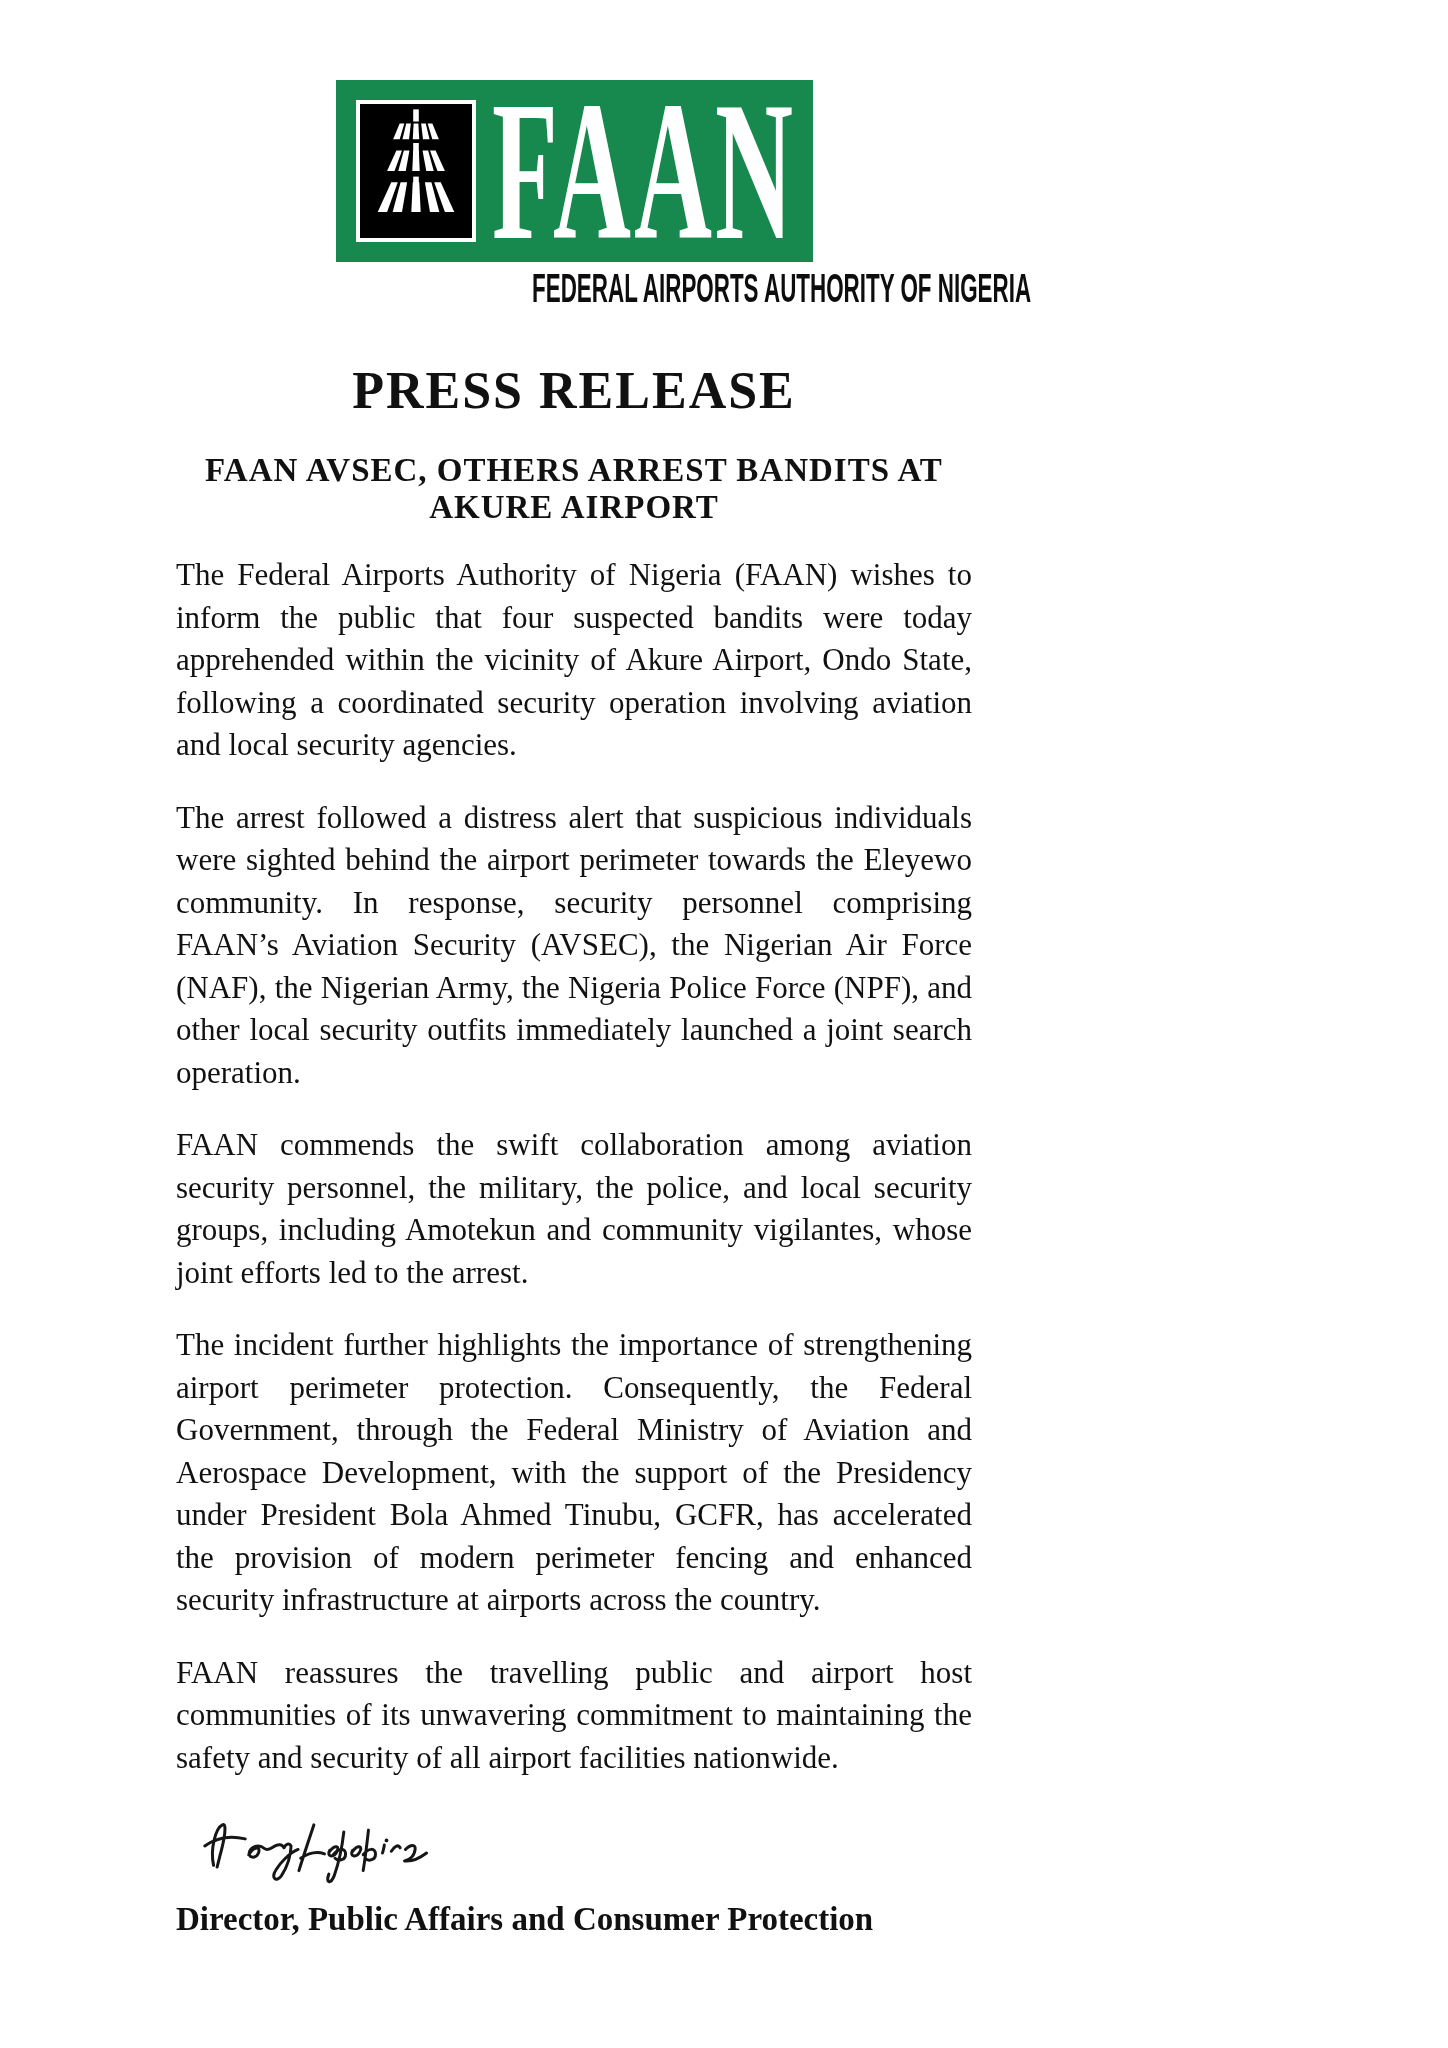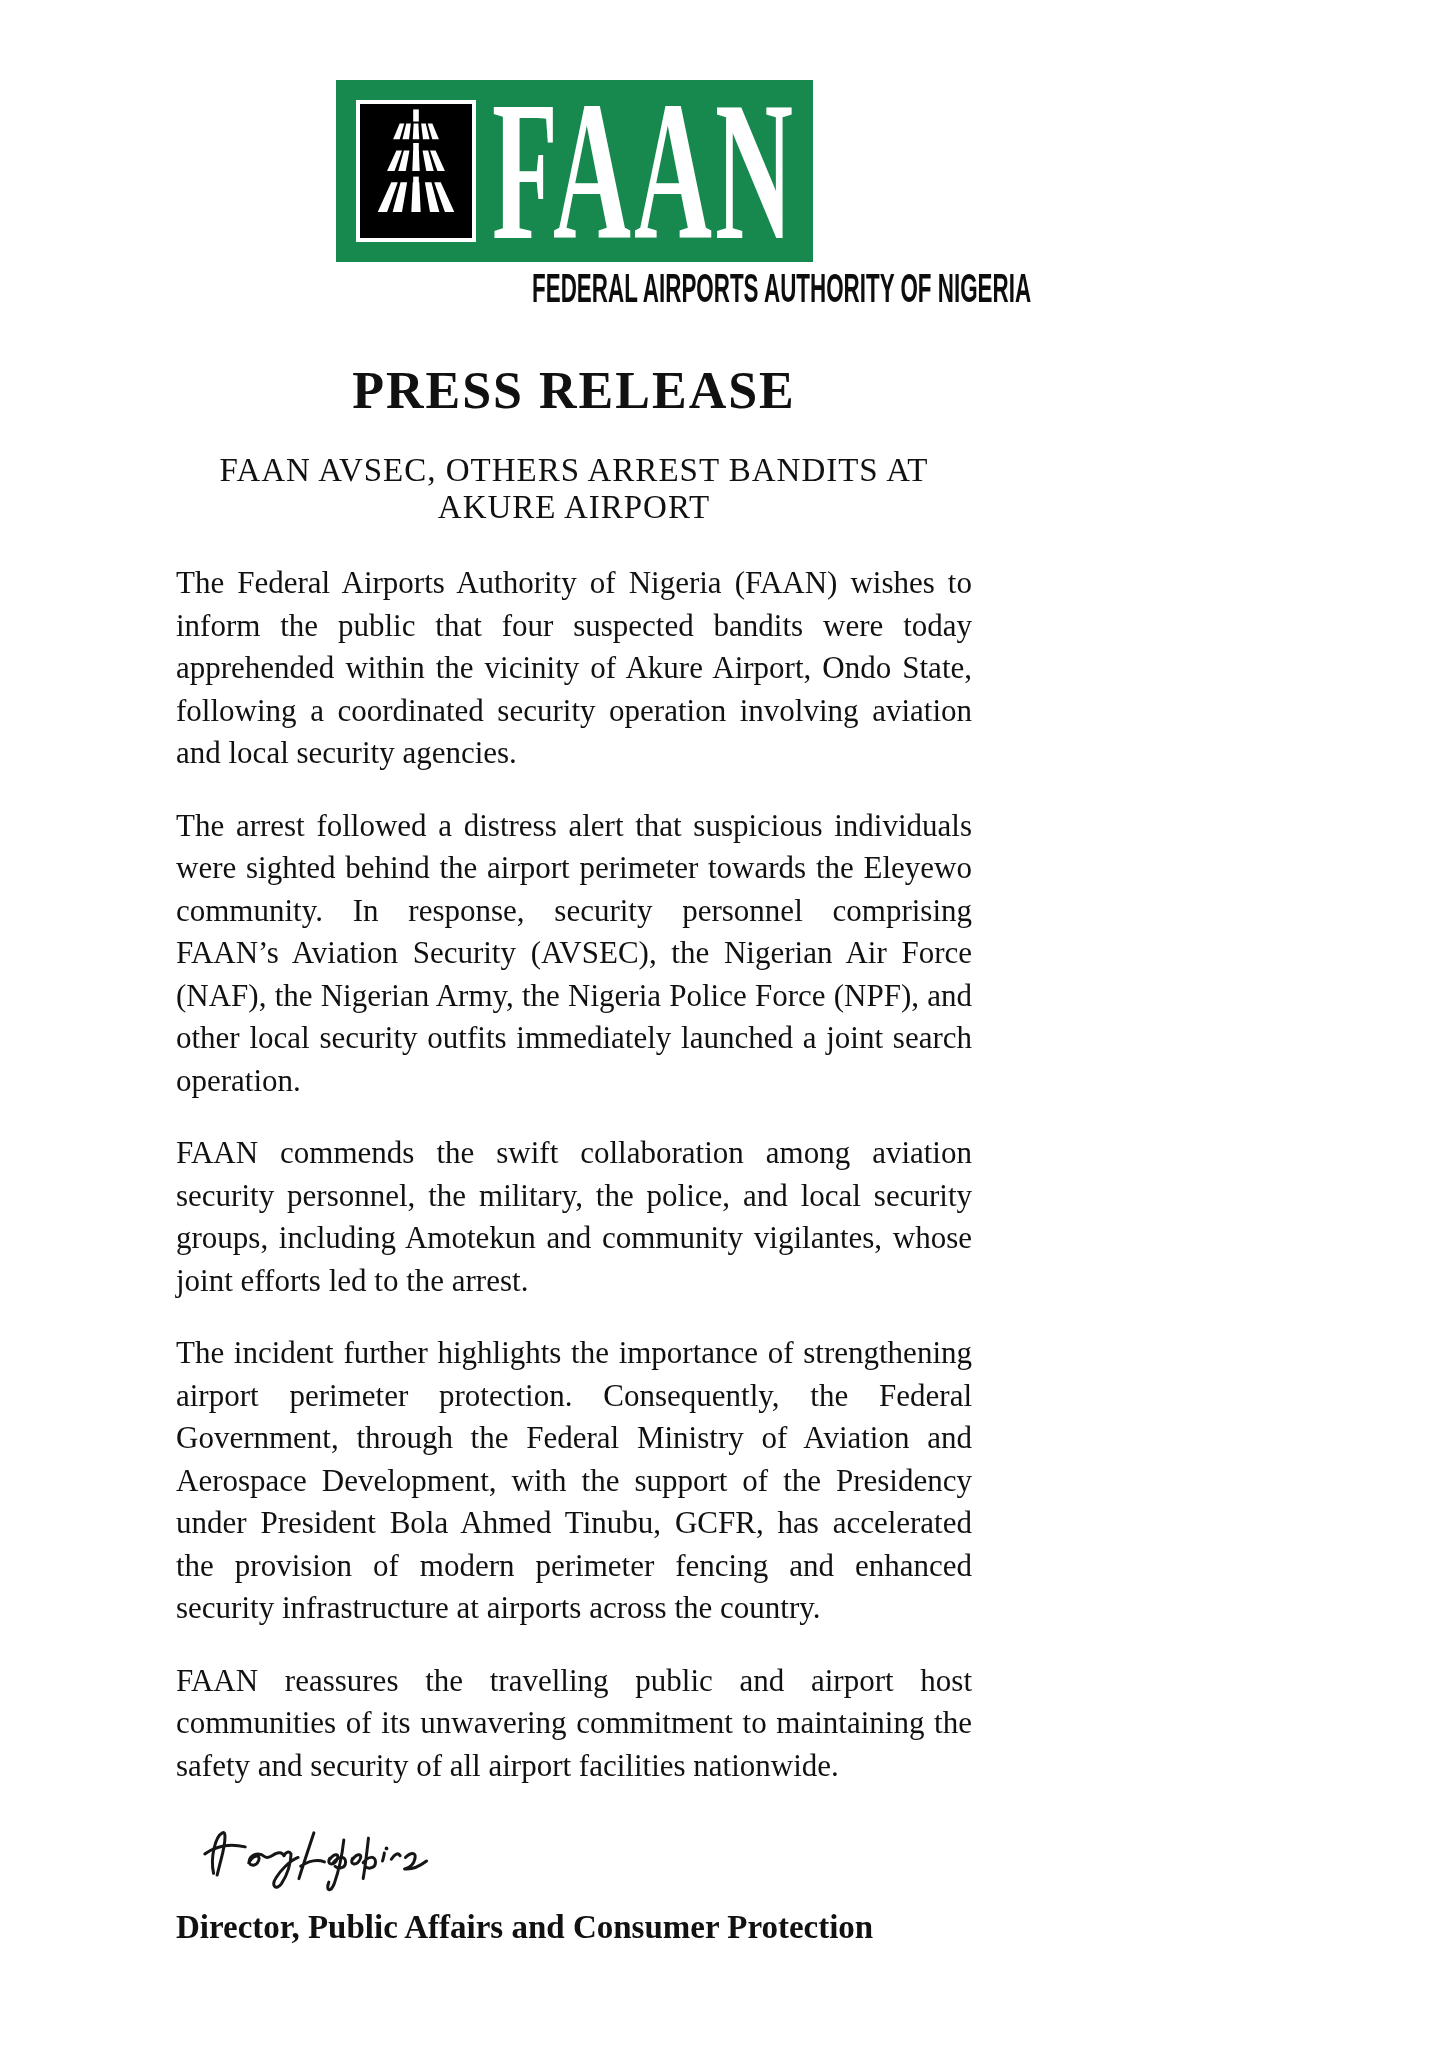--- a/index.html
+++ b/index.html
@@ -75,26 +75,26 @@
     margin-top: 22px;
     text-align: right;
     padding-right: 126px;
     font-size: 28px;
   }
   .date-line sup { font-size: 0.6em; line-height: 0; }
   .headline {
     margin: 32px 0 0;
     text-align: center;
     font-size: 33px;
-    font-weight: normal;
+    font-weight: bold;
     letter-spacing: 1px;
   }
 
   
-  .body-text { margin-top: 36px; }
+  .body-text { margin-top: 28px; }
   .body-text p {
     margin: 0 0 30px 0;
     font-size: 31px;
     line-height: 42.5px;
     text-align: justify;
   }
 
   
   .sig-block { margin-top: 16px; }
   .sig-image {

